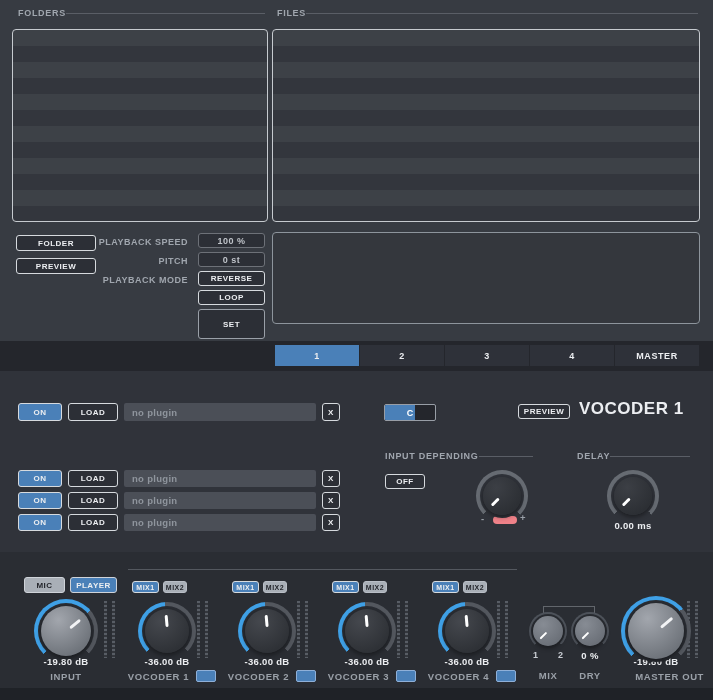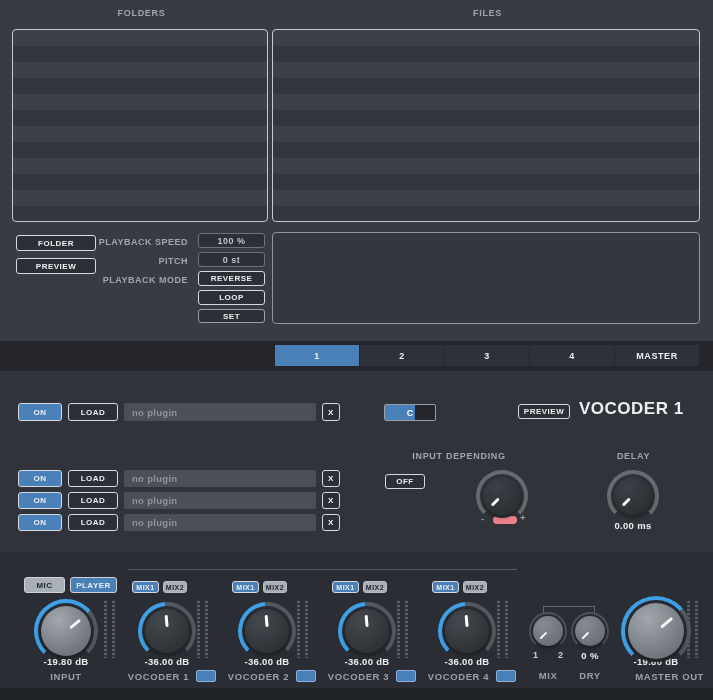--- a/index.html
+++ b/index.html
@@ -7,21 +7,21 @@
        font-family:"Liberation Sans",sans-serif;-webkit-user-select:none;user-select:none;}
   .abs{position:absolute;}
   
   #band-top{left:0;top:0;width:713px;height:341px;background:#373b42;}
   #band-tabs{left:0;top:341px;width:713px;height:30px;background:#24262c;}
   #band-main{left:0;top:371px;width:713px;height:181px;background:#30333a;}
   #band-mixer{left:0;top:552px;width:713px;height:136px;background:#2a2d33;}
   #band-bottom{left:0;top:688px;width:713px;height:12px;background:#1f2227;}
   
   .sec{display:flex;align-items:center;gap:0;color:#a0a6ae;font-size:9px;
-       font-weight:bold;letter-spacing:.7px;flex-direction:column;}
+       font-weight:bold;letter-spacing:.7px;}
   .sec .ln{flex:1;height:1px;background:#5a5e66;}
   
   .list-panel{border:1px solid #c6cacf;border-radius:4px;
       background:repeating-linear-gradient(to bottom,#3d4147 0 16px,#33363d 16px 32px);}
   .wave-panel{border:1px solid #8d949c;border-radius:4px;background:#34373d;}
   
   .btn{display:flex;align-items:center;justify-content:center;border-radius:3px;
        font-weight:bold;color:#eceef1;background:#2c2f36;border:1px solid #d6dade;
        font-size:8px;letter-spacing:.5px;box-sizing:border-box;}
   .btn.blue{background:#4a80b8;}
@@ -106,21 +106,21 @@
     </div>
   <div class="abs btn dim" style="left:198px;top:252px;width:67px;height:15px;">
       <span>0 st</span>
     </div>
   <div class="abs btn" style="left:198px;top:271px;width:67px;height:15px;">
       <span>REVERSE</span>
     </div>
   <div class="abs btn" style="left:198px;top:290px;width:67px;height:15px;">
       <span>LOOP</span>
     </div>
-  <div class="abs btn" style="left:198px;top:309px;width:67px;height:14px;border-color:#9aa0a8;">
+  <div class="abs btn" style="left:198px;top:309px;width:67px;height:30px;border-color:#9aa0a8;">
       <span>SET</span>
     </div>
 
   <div class="abs wave-panel" style="left:272px;top:232px;width:426px;height:90px;"></div>
 
   <div class="tabs">
     <div class="tab active">
         <span>1</span>
       </div>
     <div class="tab">

